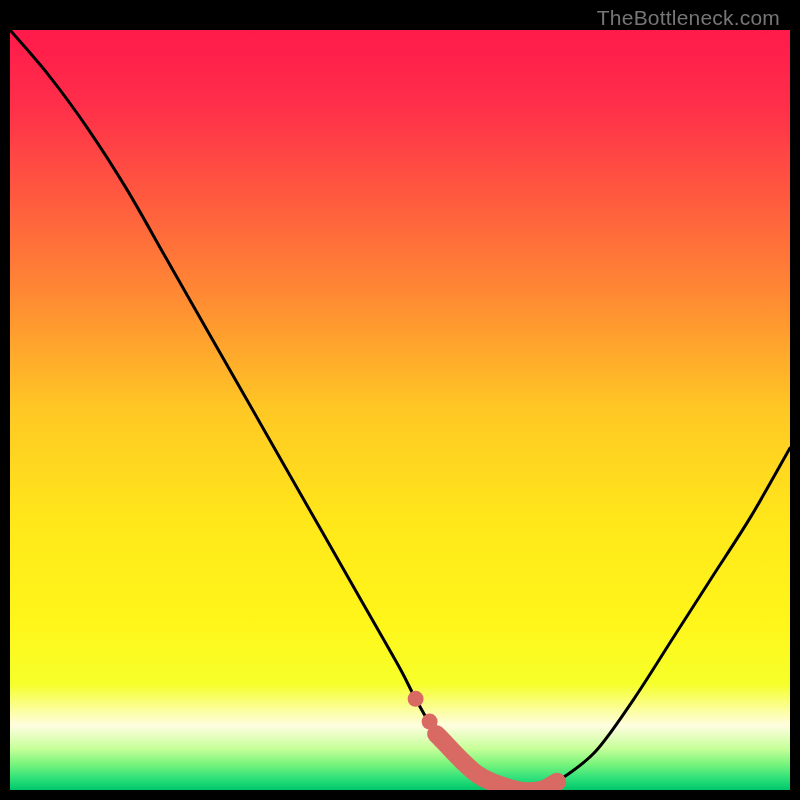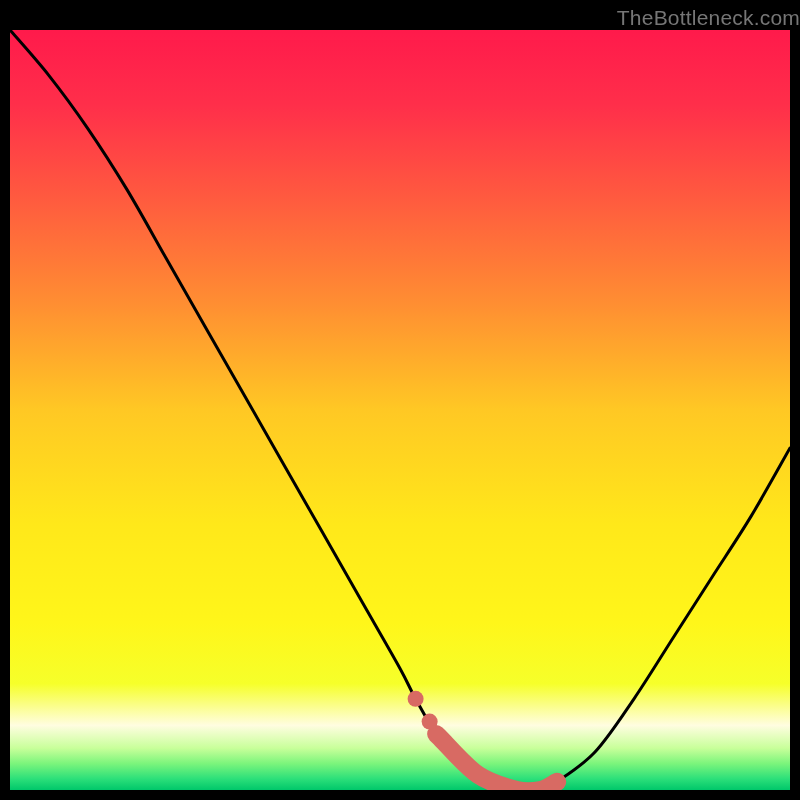--- a/index.html
+++ b/index.html
@@ -17,21 +17,21 @@
     width: 780px;
     height: 760px;
     background: #000000;
   }
   svg {
     display: block;
   }
   .attribution {
     position: absolute;
     top: 6px;
-    right: 0;
+    right: 20px;
     font-family: Arial, Helvetica, sans-serif;
     font-size: 21px;
     color: #767676;
     letter-spacing: 0.2px;
   }
 </style>
 </head>
 <body>
 
 <div class="attribution">TheBottleneck.com</div>

